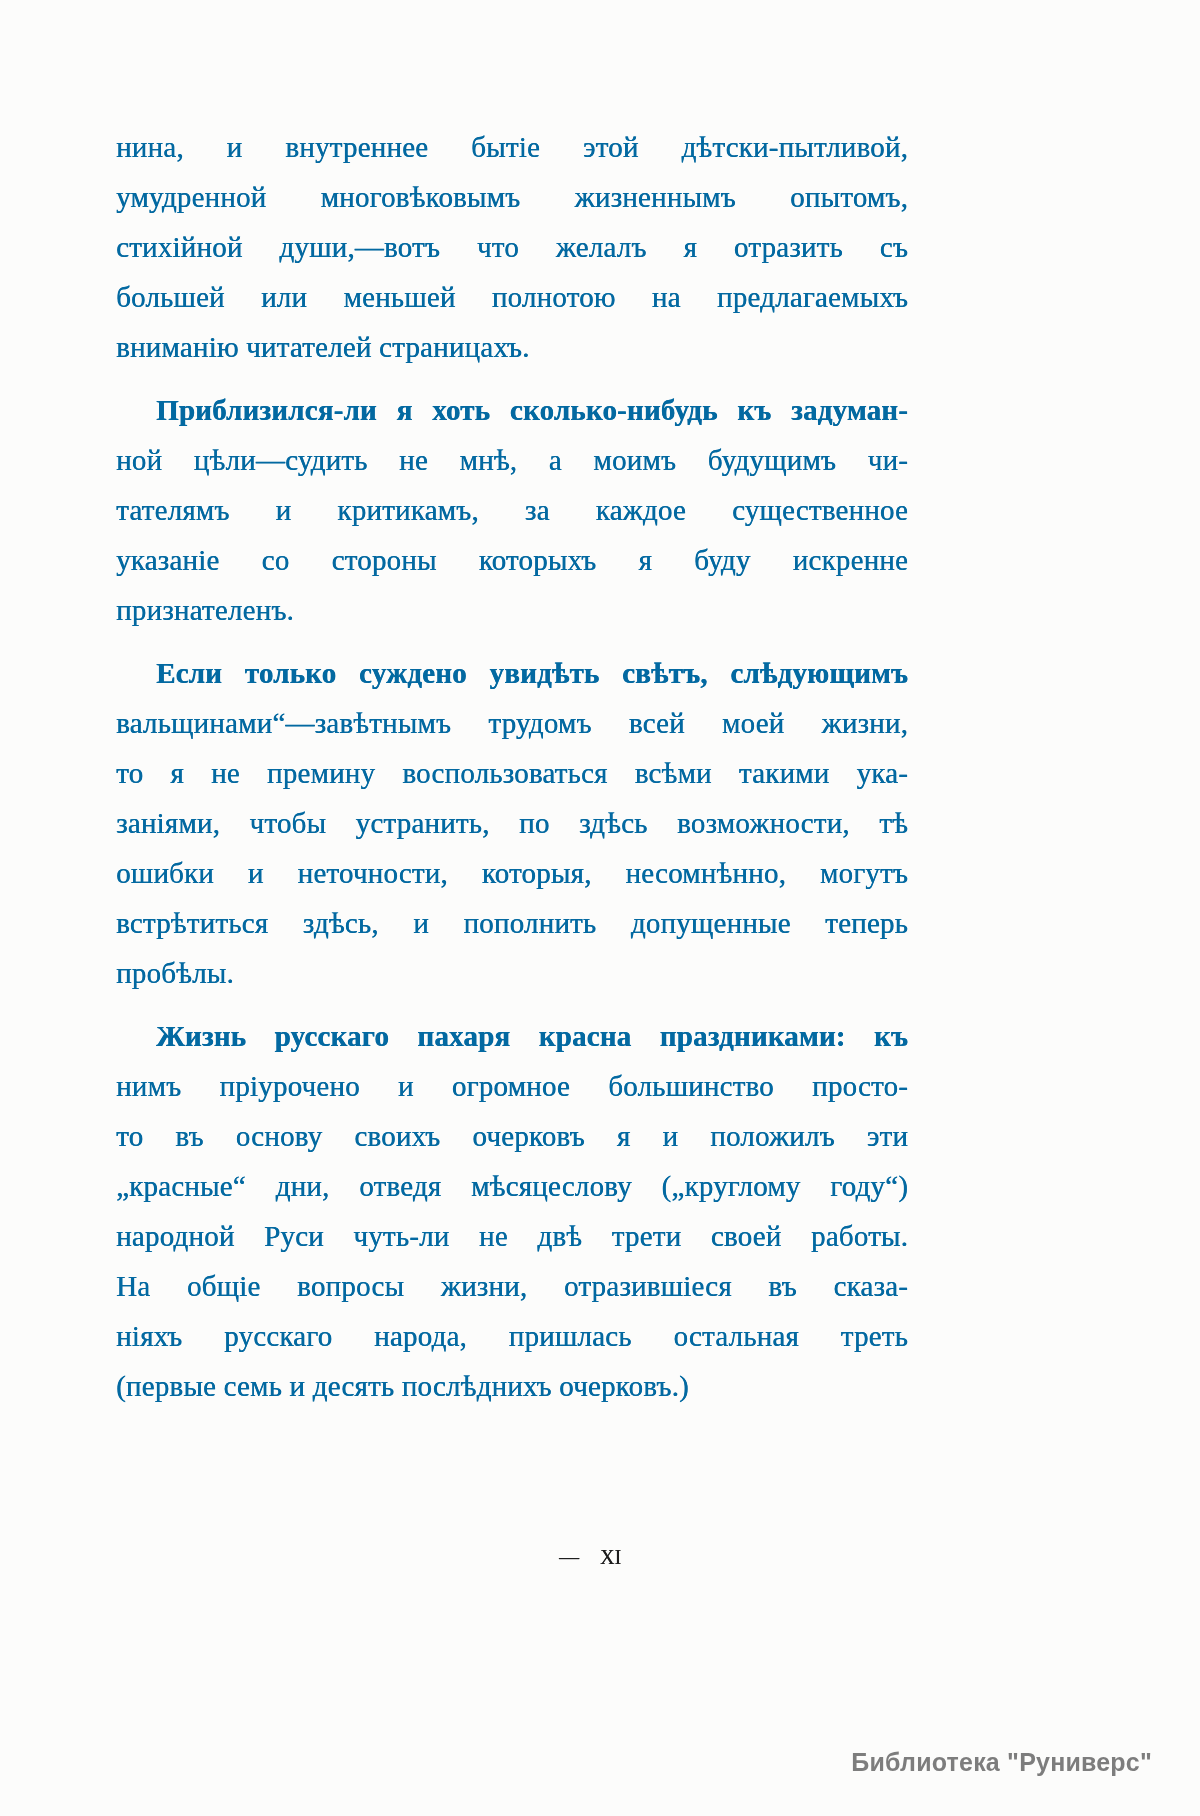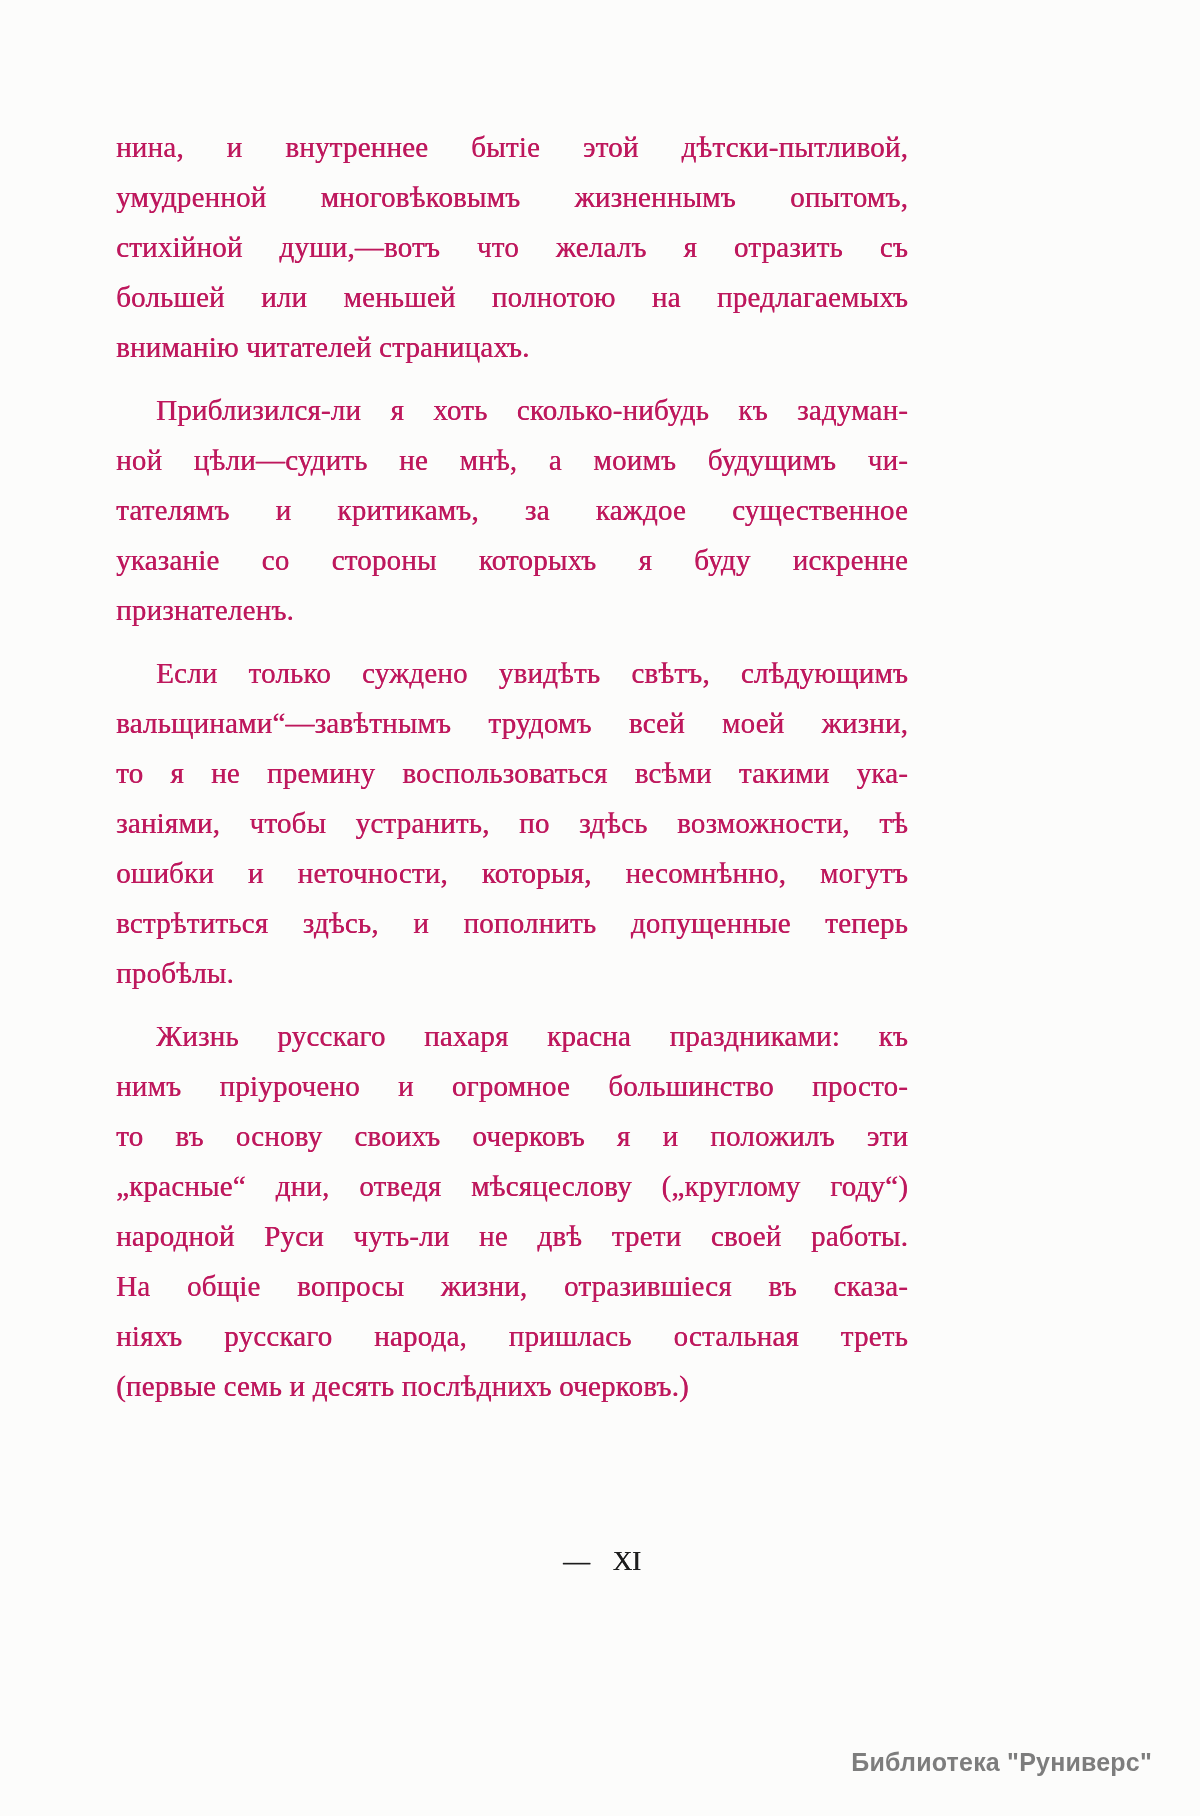--- a/index.html
+++ b/index.html
@@ -9,41 +9,41 @@
     height: 1816px;
     background: #fcfcfb;
     overflow: hidden;
     font-family: "Liberation Serif", serif;
   }
   .text-block {
     position: absolute;
     left: 116px;
     top: 122px;
     width: 792px;
-    color: #be185d;
+    color: #0369a1;
   }
   .para { margin: 0 0 13px 0; }
   .para:last-child { margin-bottom: 0; }
   .line {
     font-size: 29px;
     line-height: 50px;
     text-align: justify;
     text-align-last: justify;
     text-shadow: 0.4px 0 0 currentColor;
     letter-spacing: 0.2px;
   }
-  .line.first { text-indent: 40px; }
+  .line.first { text-indent: 40px; font-weight: bold; }
   .line.last { text-align: right; text-align-last: left; }
   .page-number {
     position: absolute;
-    left: 12px;
+    left: 0;
     top: 1546px;
     width: 1180px;
     text-align: center;
-    font-size: 27px;
+    font-size: 20px;
     color: #1d1d1d;
     word-spacing: 16px;
     text-shadow: 0.4px 0 0 currentColor;
   }
   .watermark {
     position: absolute;
     right: 48px;
     top: 1748px;
     font-family: "Liberation Sans", sans-serif;
     font-weight: bold;

